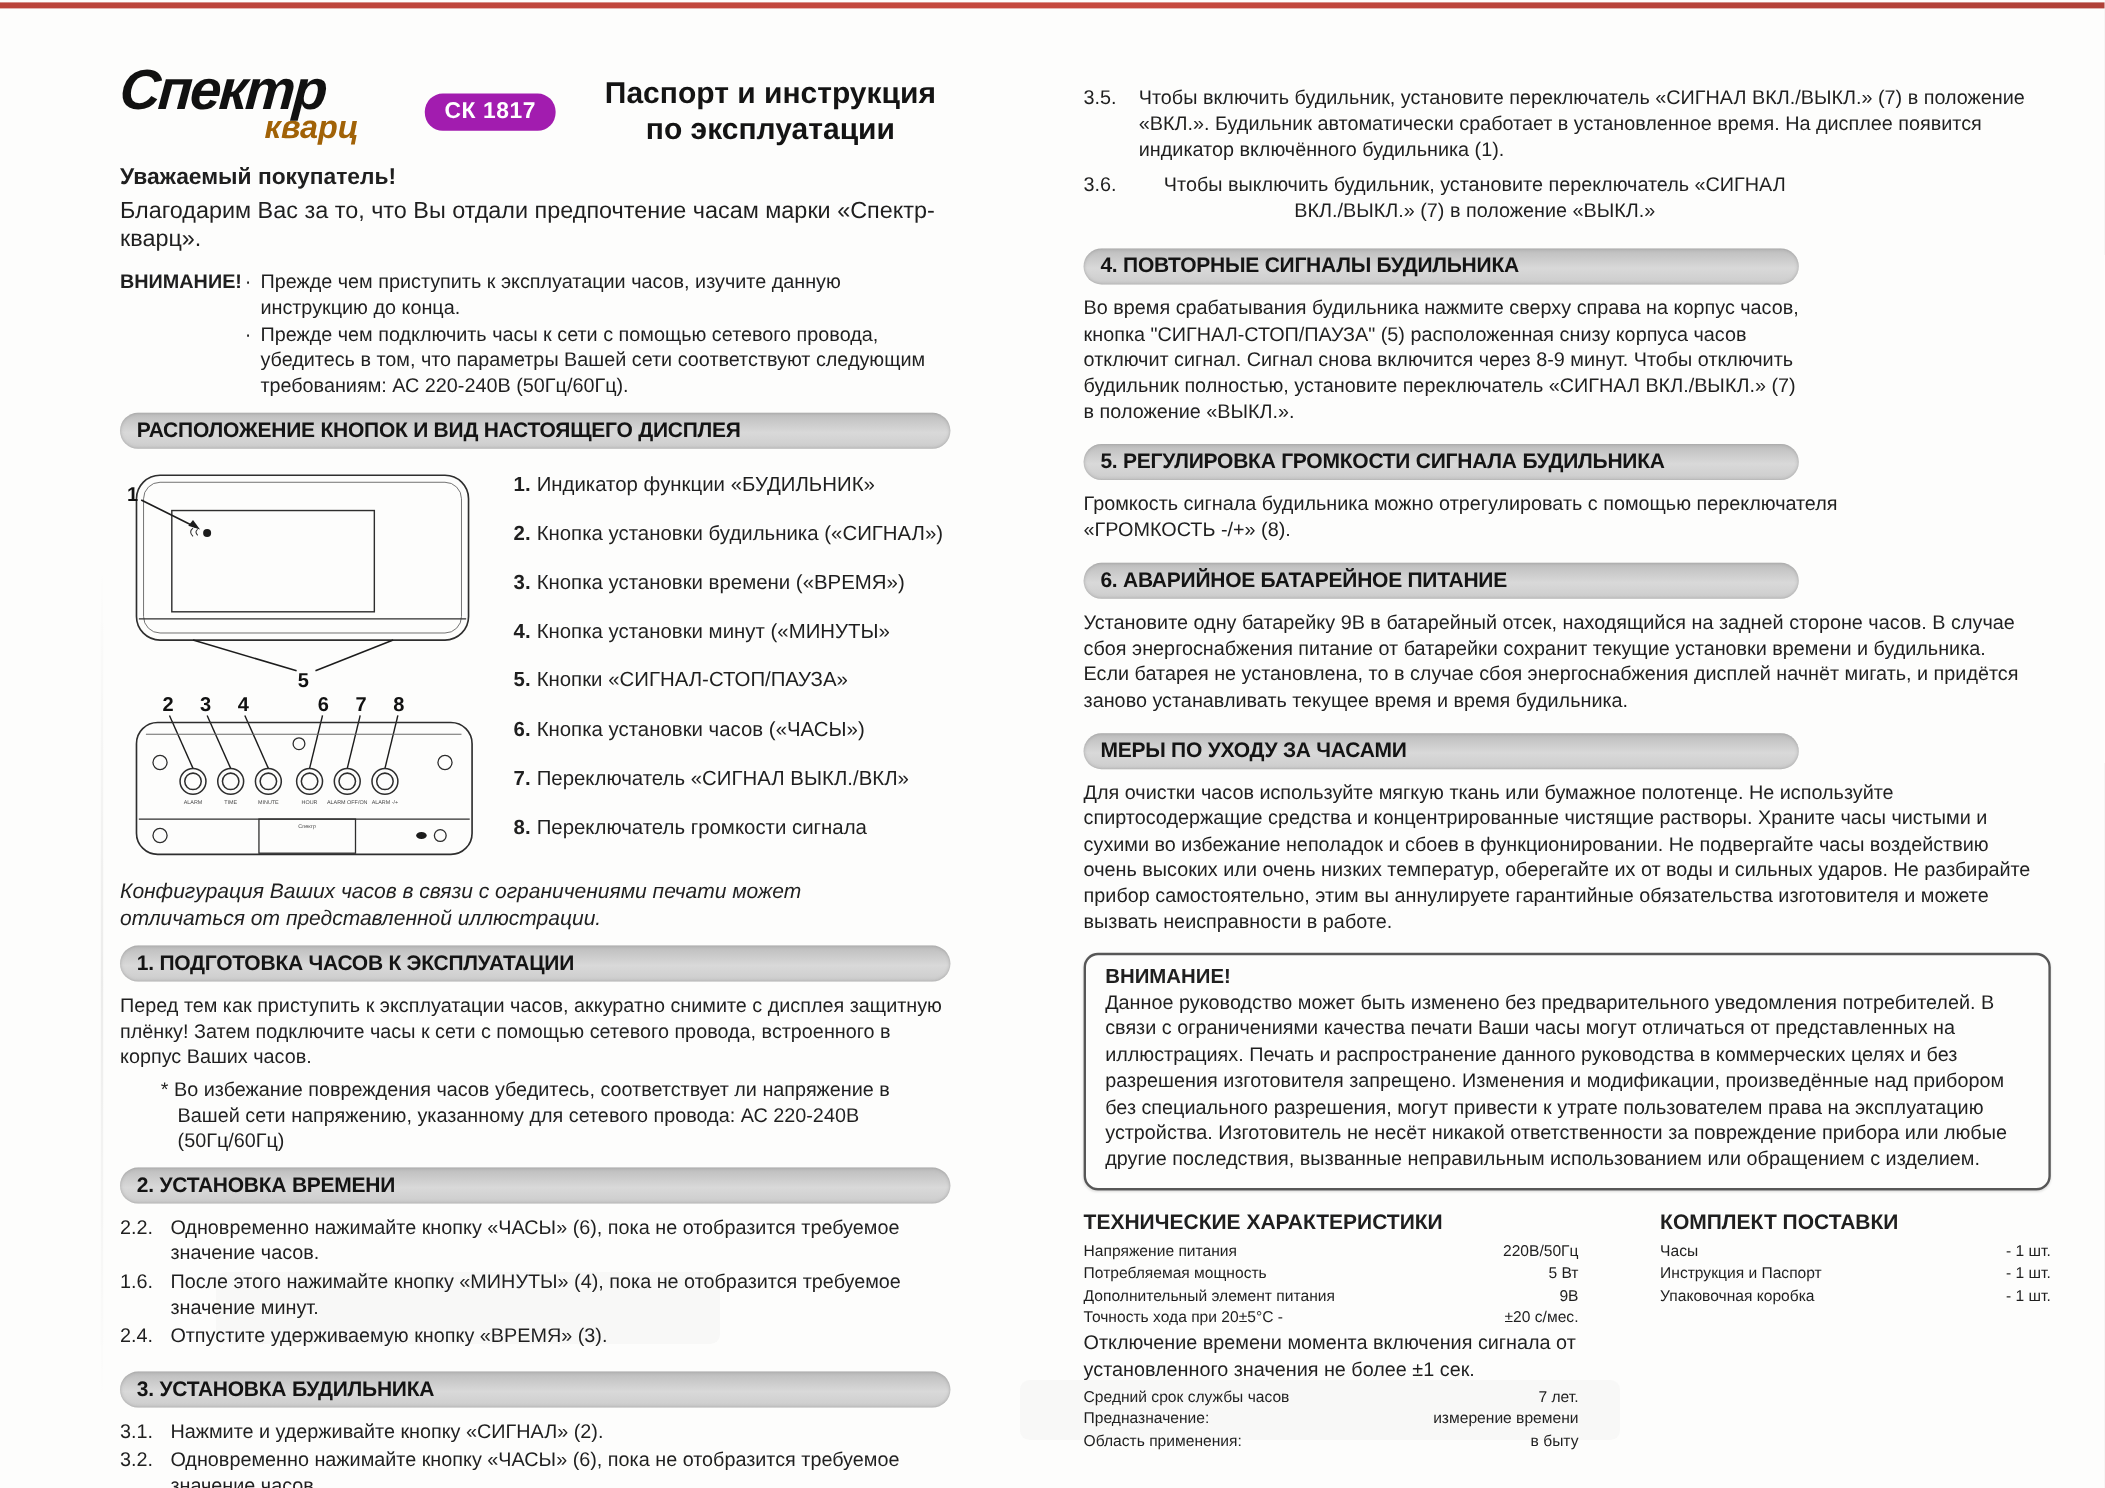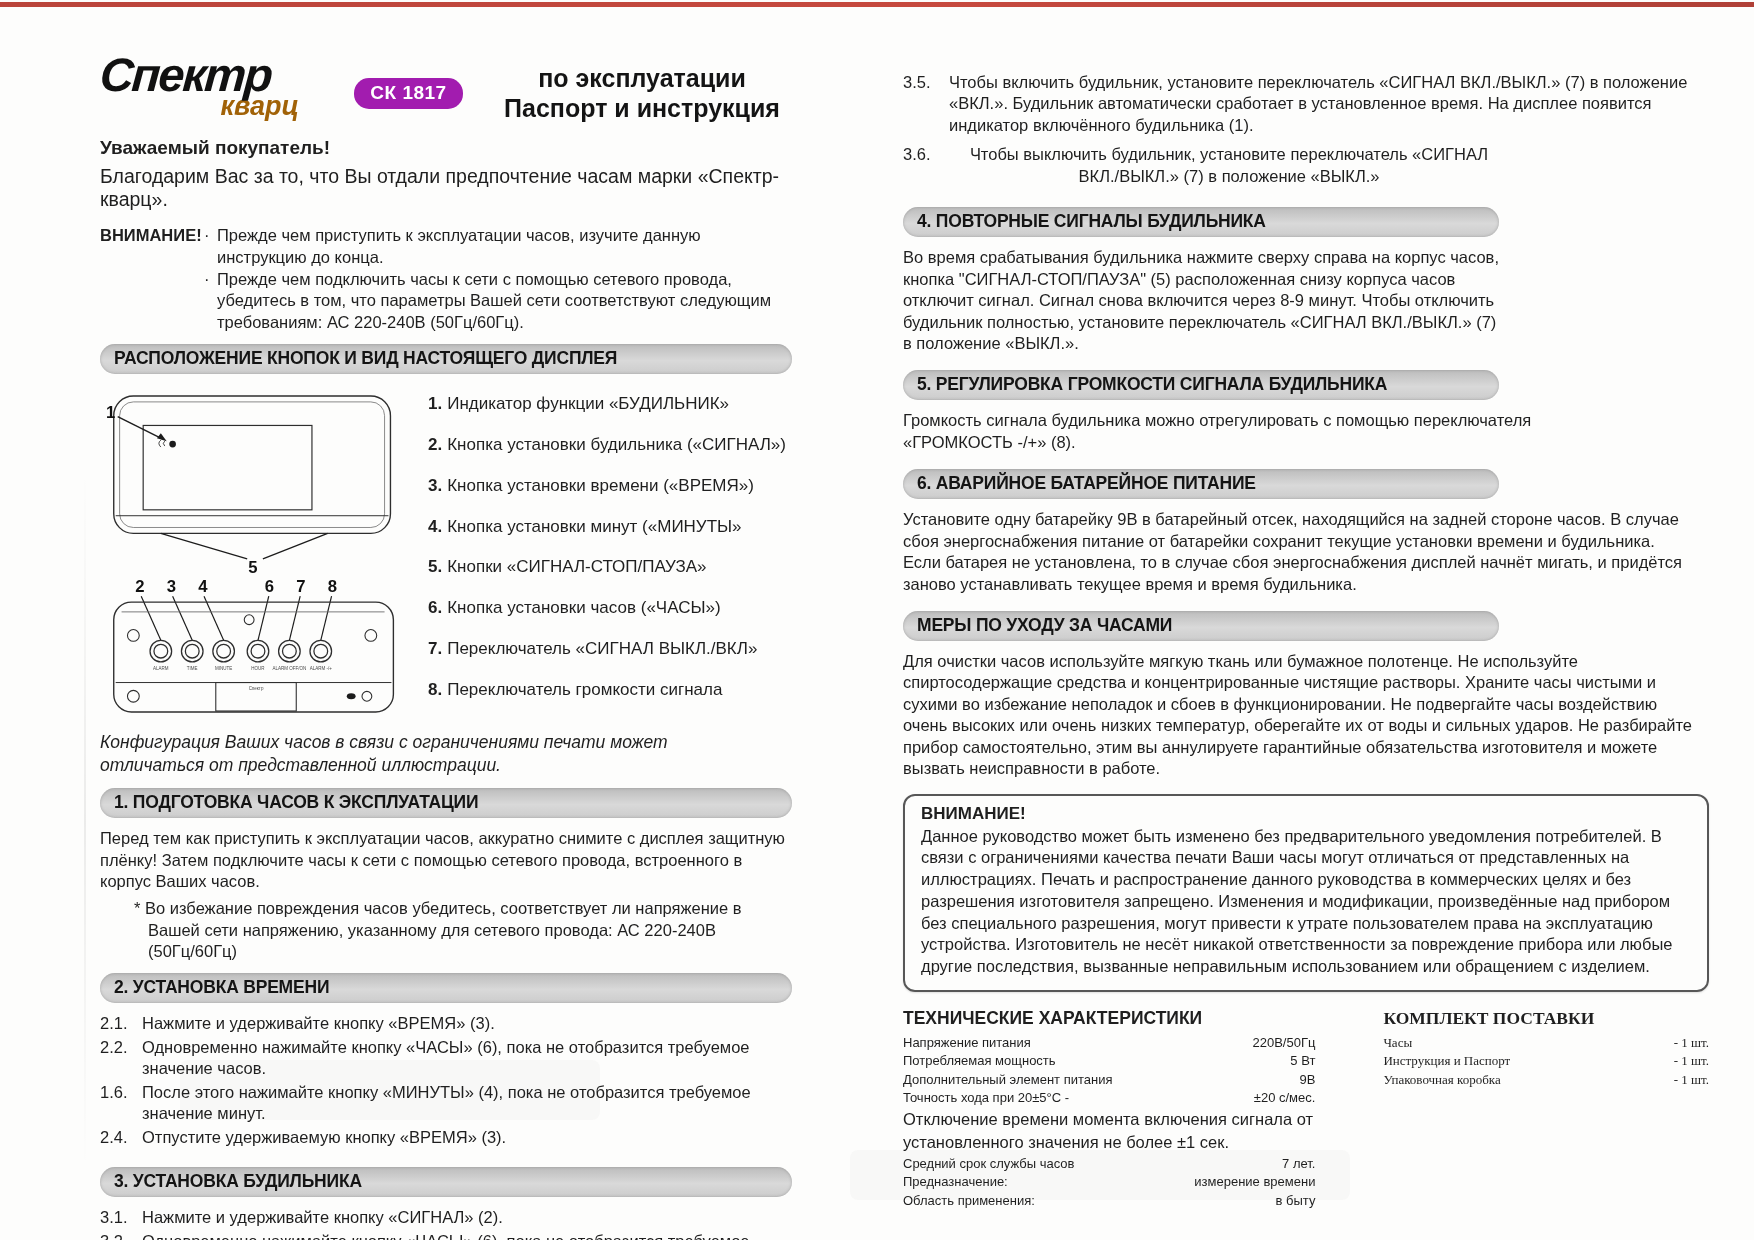--- a/index.html
+++ b/index.html
@@ -62,21 +62,21 @@
   .nrow.rt .nnum{flex:0 0 46px;}
 
   .w600{max-width:604px;} .w650{max-width:652px;} .w780{max-width:792px;}
 
   .attbox{border:2px solid #575757; border-radius:12px; padding:8px 16px 12px; margin-top:14px;
     box-shadow:0 1px 2px rgba(0,0,0,.12);}
   .attbox-label{font-weight:bold; font-size:17px; margin-bottom:2px;}
   .attbox-body{font-size:16.5px; line-height:1.32;}
 
   .tables{display:flex; gap:68px; margin-top:16px;}
-  .tbl-left{width:418px;} .tbl-right{width:330px;font-family:Liberation Serif, serif;}
+  .tbl-left{width:418px;} .tbl-right{width:330px;}
   .tbl-title{font-weight:bold; font-size:17.5px; margin-bottom:5px;}
   .spec-row{display:flex; justify-content:space-between; font-size:13px; line-height:1.42;}
   .spec-label{}
   .spec-value{text-align:right; white-space:nowrap; padding-left:8px;}
   .spec-note{font-size:16.5px; line-height:1.42;}
 
   
   svg text{font-family:"Liberation Sans",sans-serif; font-weight:bold; font-size:17px; fill:#111;}
   svg text.tl{font-size:4.6px; font-weight:normal; fill:#4a4a4a; text-anchor:middle; letter-spacing:0;}
 </style>
@@ -90,22 +90,22 @@
 
   <div class="col-left">
 
     <div class="hdr">
       <div class="logo">
         <div class="logo-top">Спектр</div>
         <div class="logo-bottom">кварц</div>
       </div>
       <div class="badge">СК 1817</div>
       <div class="doc-title">
+        <div>Паспорт и инструкция</div>
         <div>по эксплуатации</div>
-        <div>Паспорт и инструкция</div>
       </div>
     </div>
 
     <div class="salutation">Уважаемый покупатель!</div>
     <div class="thanks">Благодарим Вас за то, что Вы отдали предпочтение часам марки «Спектр-кварц».</div>
 
     <div class="att">
       <div class="att-label">ВНИМАНИЕ!</div>
       <div class="att-items">
         <div class="att-item">
@@ -208,24 +208,20 @@
 
     <div class="disclaimer">Конфигурация Ваших часов в связи с ограничениями печати может отличаться от представленной иллюстрации.</div>
 
     <div class="sechead">1. ПОДГОТОВКА ЧАСОВ К ЭКСПЛУАТАЦИИ</div>
     <div class="body-p">Перед тем как приступить к эксплуатации часов, аккуратно снимите с дисплея защитную плёнку! Затем подключите часы к сети с помощью сетевого провода, встроенного в корпус Ваших часов.</div>
     <div class="note-p">* Во избежание повреждения часов убедитесь, соответствует ли напряжение в Вашей сети напряжению, указанному для сетевого провода: АС 220-240В (50Гц/60Гц)</div>
 
     <div class="sechead">2. УСТАНОВКА ВРЕМЕНИ</div>
     <div>
       <div class="nrow">
-          <span class="nnum">2.1.</span>
-          <span class="ntext">Нажмите и удерживайте кнопку «ВРЕМЯ» (3).</span>
-        </div>
-      <div class="nrow">
           <span class="nnum">2.2.</span>
           <span class="ntext">Одновременно нажимайте кнопку «ЧАСЫ» (6), пока не отобразится требуемое значение часов.</span>
         </div>
       <div class="nrow">
           <span class="nnum">1.6.</span>
           <span class="ntext">После этого нажимайте кнопку «МИНУТЫ» (4), пока не отобразится требуемое значение минут.</span>
         </div>
       <div class="nrow">
           <span class="nnum">2.4.</span>
           <span class="ntext">Отпустите удерживаемую кнопку «ВРЕМЯ» (3).</span>

